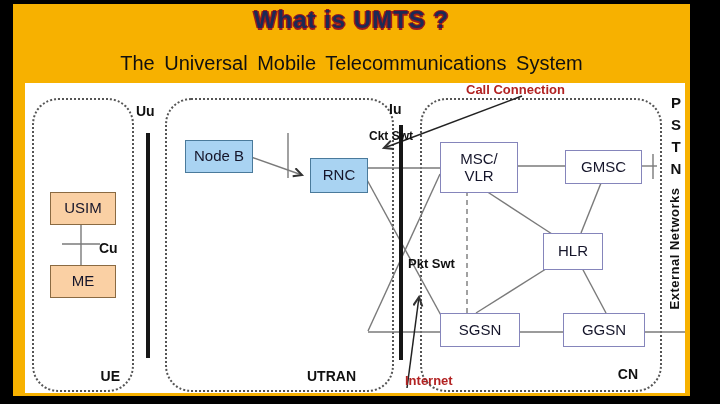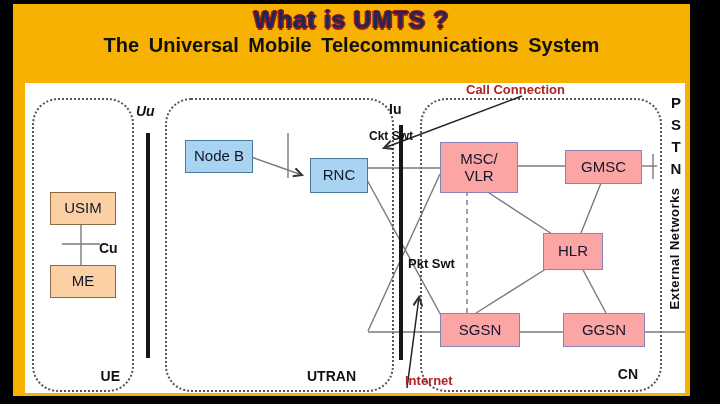--- a/index.html
+++ b/index.html
@@ -14,36 +14,36 @@
   .panel{
     position:absolute;left:25px;top:83px;width:660px;height:310px;
     background:#ffffff;
   }
   .hdr-title{
     position:absolute;left:13px;top:6px;width:677px;text-align:center;
     font-size:24px;font-weight:bold;color:#1B2A55;letter-spacing:1px;
     text-shadow:1.5px 0 0 #9E1B1B,-1.5px 0 0 #9E1B1B,0 1.5px 0 #9E1B1B,0 -1.5px 0 #9E1B1B;
   }
   .hdr-sub{
-    position:absolute;left:13px;top:34px;width:677px;text-align:center;
-    font-size:20px;font-weight:bold;color:#101010;word-spacing:4px;
+    position:absolute;left:13px;top:52px;width:677px;text-align:center;
+    font-size:20px;font-weight:normal;color:#101010;word-spacing:4px;
   }
   .group{
     position:absolute;border:2px dotted #555;border-radius:26px;background:transparent;
   }
   .group-label{
     position:absolute;font-size:14px;font-weight:bold;color:#111;
   }
   .box{
     position:absolute;display:flex;align-items:center;justify-content:center;
     font-size:15px;color:#15152a;text-align:center;line-height:1.1;z-index:5;
   }
   .peach{background:#FAD0A4;border:1.5px solid #8a6a42;}
   .blue{background:#A9D3F2;border:1.5px solid #4a7a9b;}
-  .lav{background:#fca5a5;border:1.5px solid#8585bb;}
+  .lav{background:#ffffff;border:1.5px solid#8585bb;}
   .iface-label{position:absolute;font-size:14px;font-weight:bold;color:#111;z-index:6;}
   .thickline{position:absolute;width:4px;background:#161616;z-index:4;}
   .red-note{position:absolute;font-size:13px;font-weight:bold;color:#B22222;z-index:7;line-height:1.3;}
   .blk-note{position:absolute;font-size:13px;font-weight:bold;color:#111;z-index:7;}
   .pstn{position:absolute;left:666px;top:92px;width:20px;text-align:center;
         font-size:15px;font-weight:bold;color:#111;line-height:22px;z-index:6;}
   .ext-net{
     position:absolute;left:608px;top:241px;width:132px;height:15px;
     font-size:13px;font-weight:bold;color:#111;text-align:center;
     transform:rotate(-90deg);transform-origin:center;z-index:6;letter-spacing:0.5px;
@@ -92,21 +92,21 @@
 <div class="group" style="left:32px;top:98px;width:98px;height:290px;">
   <span class="group-label" style="right:12px;bottom:6px;">UE</span>
 </div>
 <div class="group" style="left:165px;top:98px;width:225px;height:290px;">
   <span class="group-label" style="right:36px;bottom:6px;">UTRAN</span>
 </div>
 <div class="group" style="left:420px;top:98px;width:238px;height:290px;">
   <span class="group-label" style="right:22px;bottom:8px;">CN</span>
 </div>
 
-<div class="iface-label" style="left:136px;top:103px;font-style:italic;">Uu</div>
+<div class="iface-label" style="left:136px;top:103px;">Uu</div>
 <div class="thickline" style="left:146px;top:133px;height:225px;"></div>
 <div class="iface-label" style="left:389px;top:101px;">Iu</div>
 <div class="thickline" style="left:399px;top:125px;height:235px;"></div>
 <div class="iface-label" style="left:99px;top:240px;">Cu</div>
 
 <div class="box peach" style="left:50px;top:192px;width:64px;height:31px;">
   <span>USIM</span>
 </div>
 <div class="box peach" style="left:50px;top:265px;width:64px;height:31px;">
   <span>ME</span>

